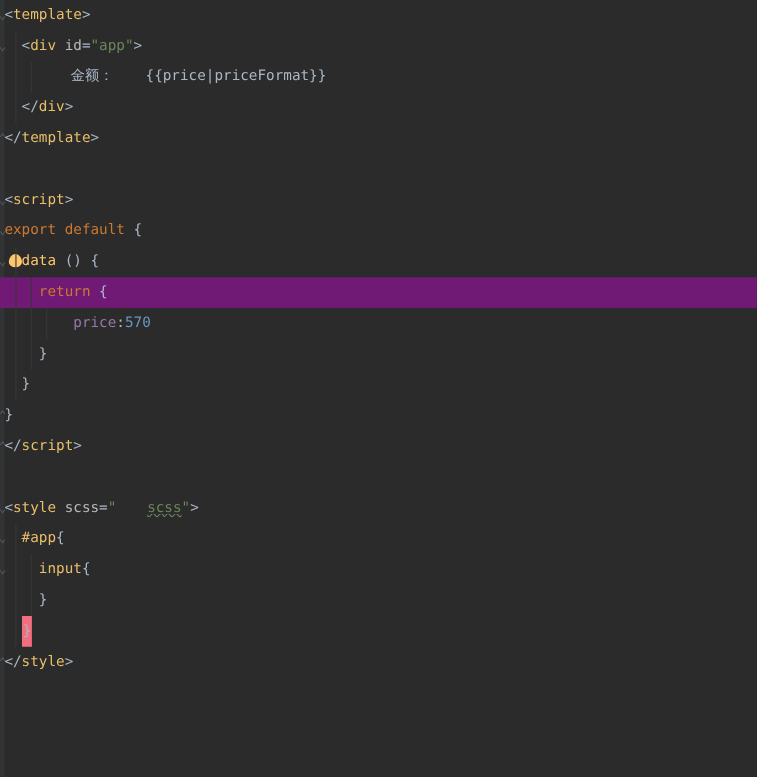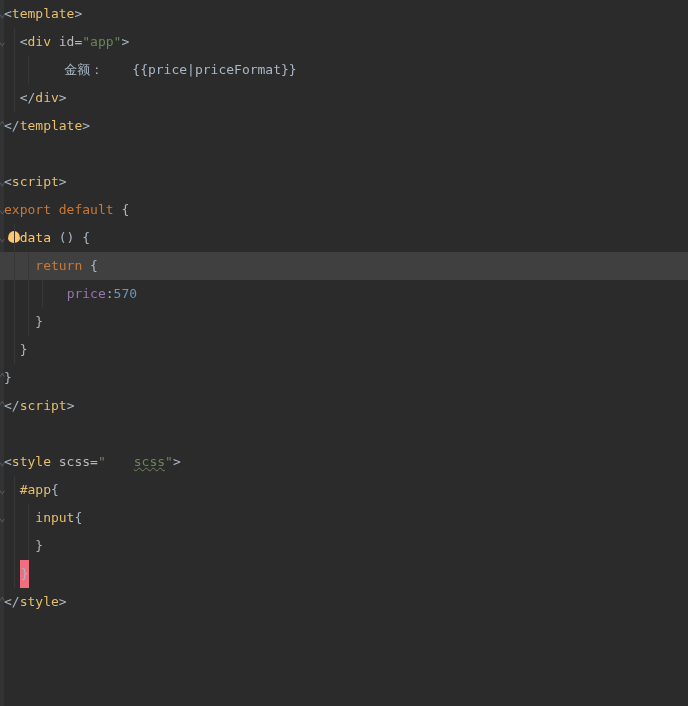--- a/index.html
+++ b/index.html
@@ -25,21 +25,21 @@
     height: 100%;
     background: #313335;
   }
   .line {
     position: relative;
     height: 28px;
     padding-left: 4px;
     white-space: pre;
   }
   .line.highlight {
-    background: #404040;
+    background: #701a75;
   }
   .guide {
     position: absolute;
     width: 1px;
     background: #373737;
     top: 0;
     bottom: 0;
   }
   .guide.g1 { left: 14px; }
   .guide.g2 { left: 28px; }

